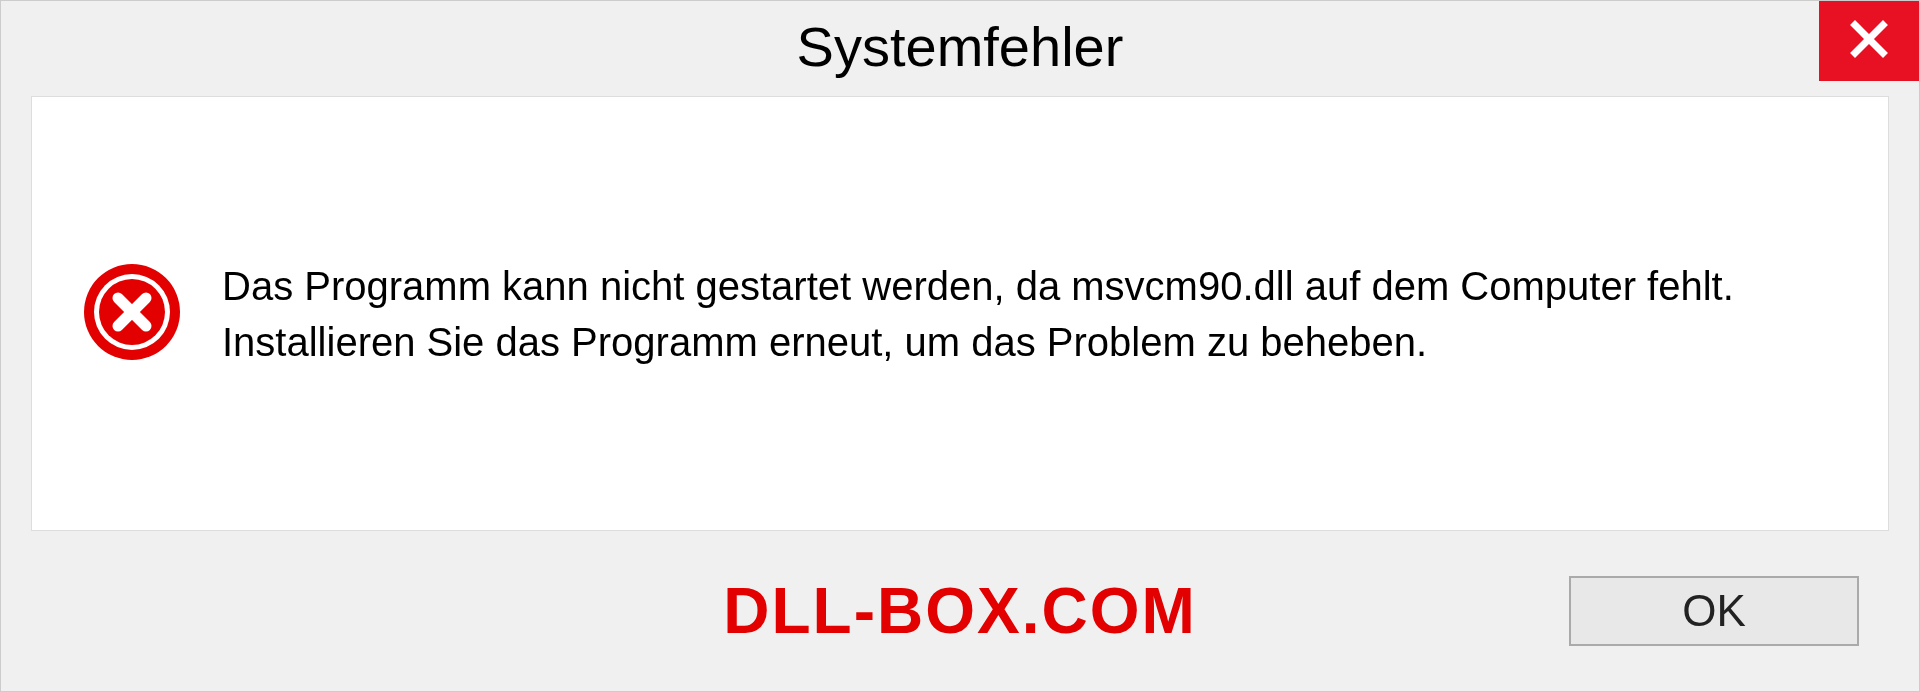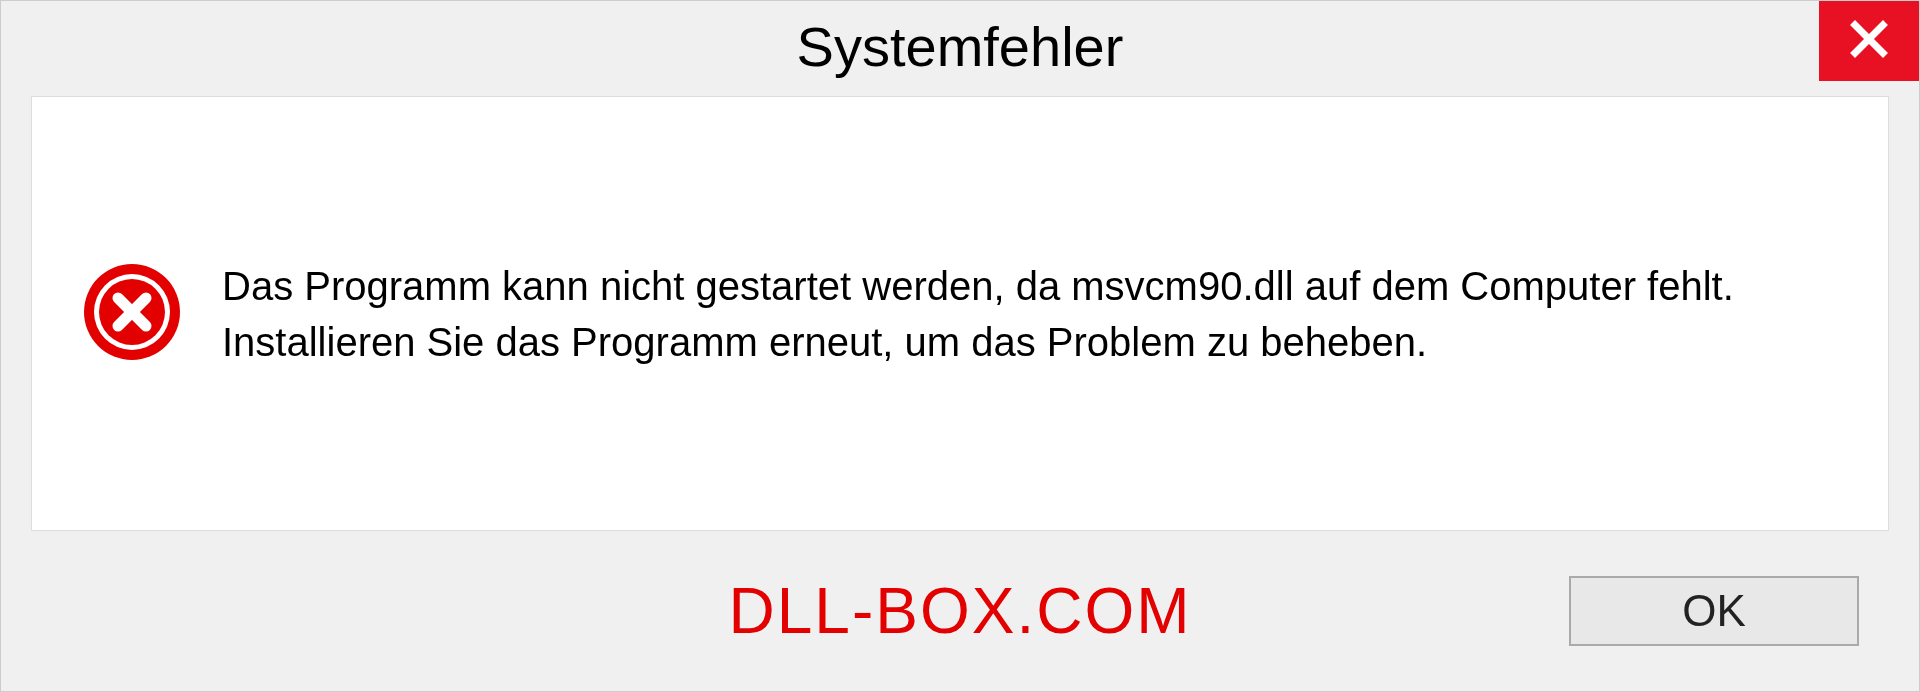--- a/index.html
+++ b/index.html
@@ -80,21 +80,21 @@
       align-items: center;
       justify-content: flex-end;
       padding: 0 60px 20px 60px;
       position: relative;
     }
     .watermark {
       position: absolute;
       left: 50%;
       transform: translateX(-50%);
       font-size: 64px;
-      font-weight: 400;
+      font-weight: 700;
       color: #e20000;
       letter-spacing: 2px;
       font-family: Arial Black, Arial, sans-serif;
     }
     .ok-button {
       width: 290px;
       height: 70px;
       background: #e8e8e8;
       border: 2px solid #aaaaaa;
       display: flex;

